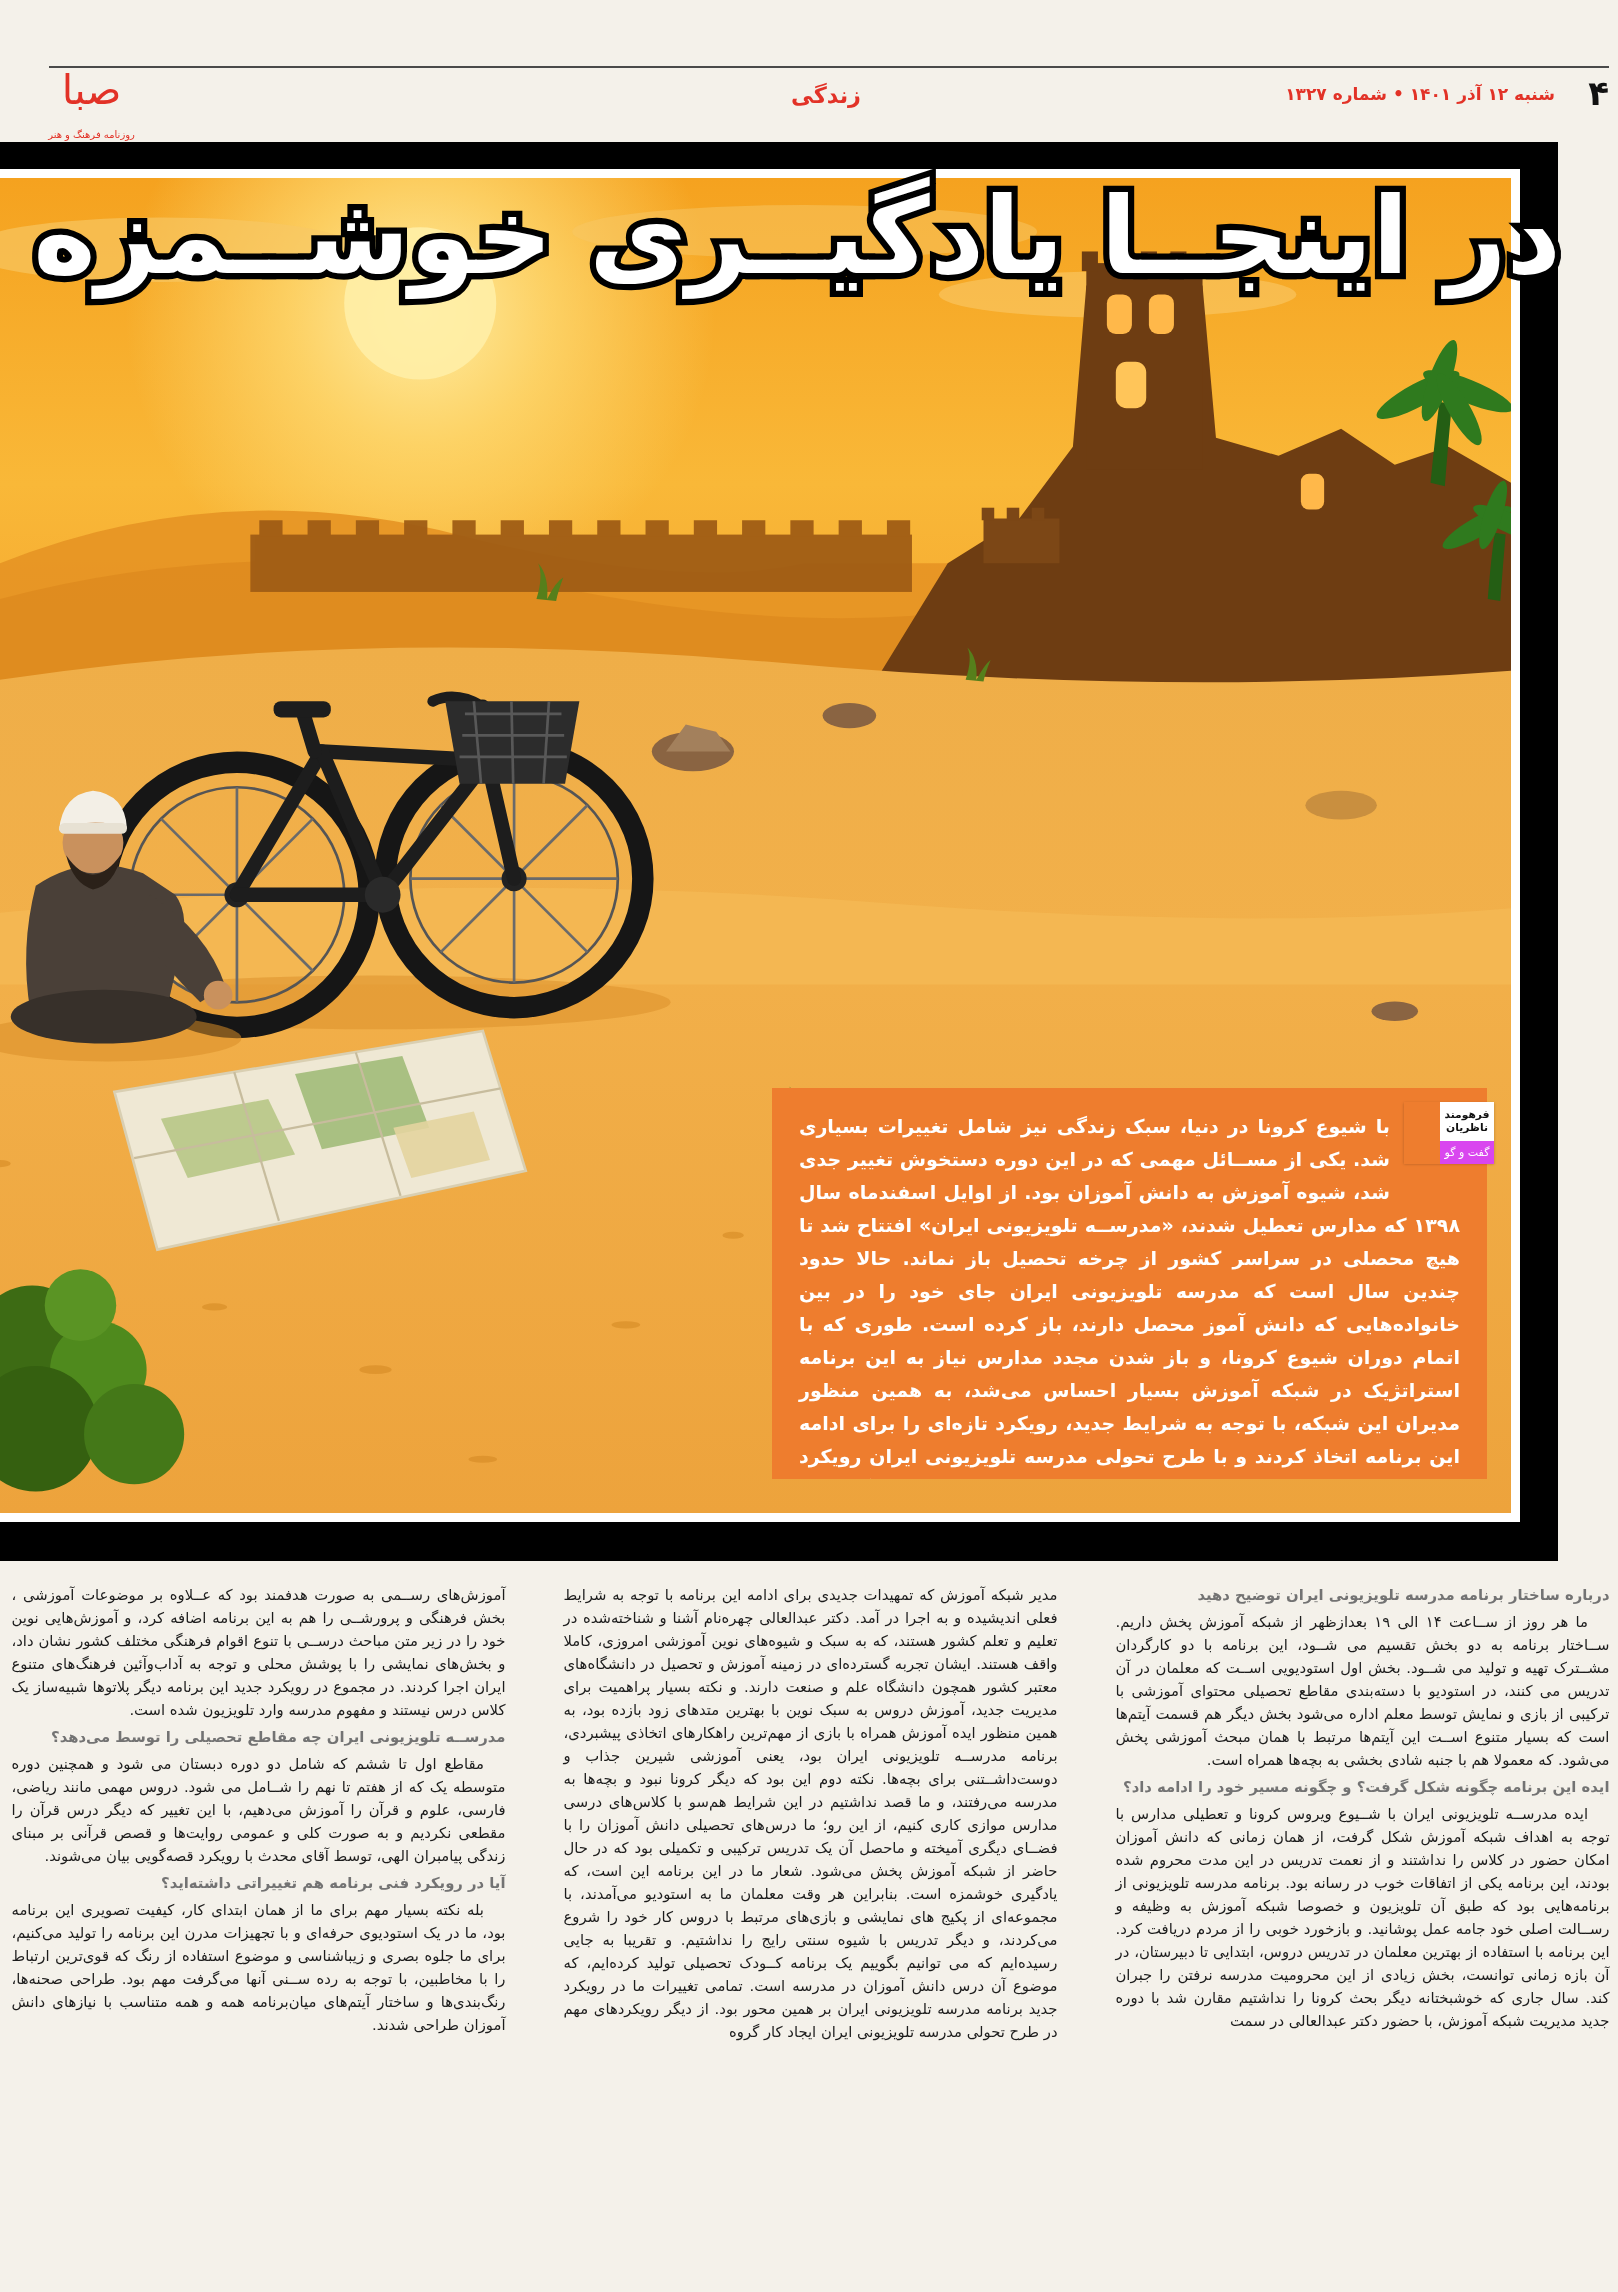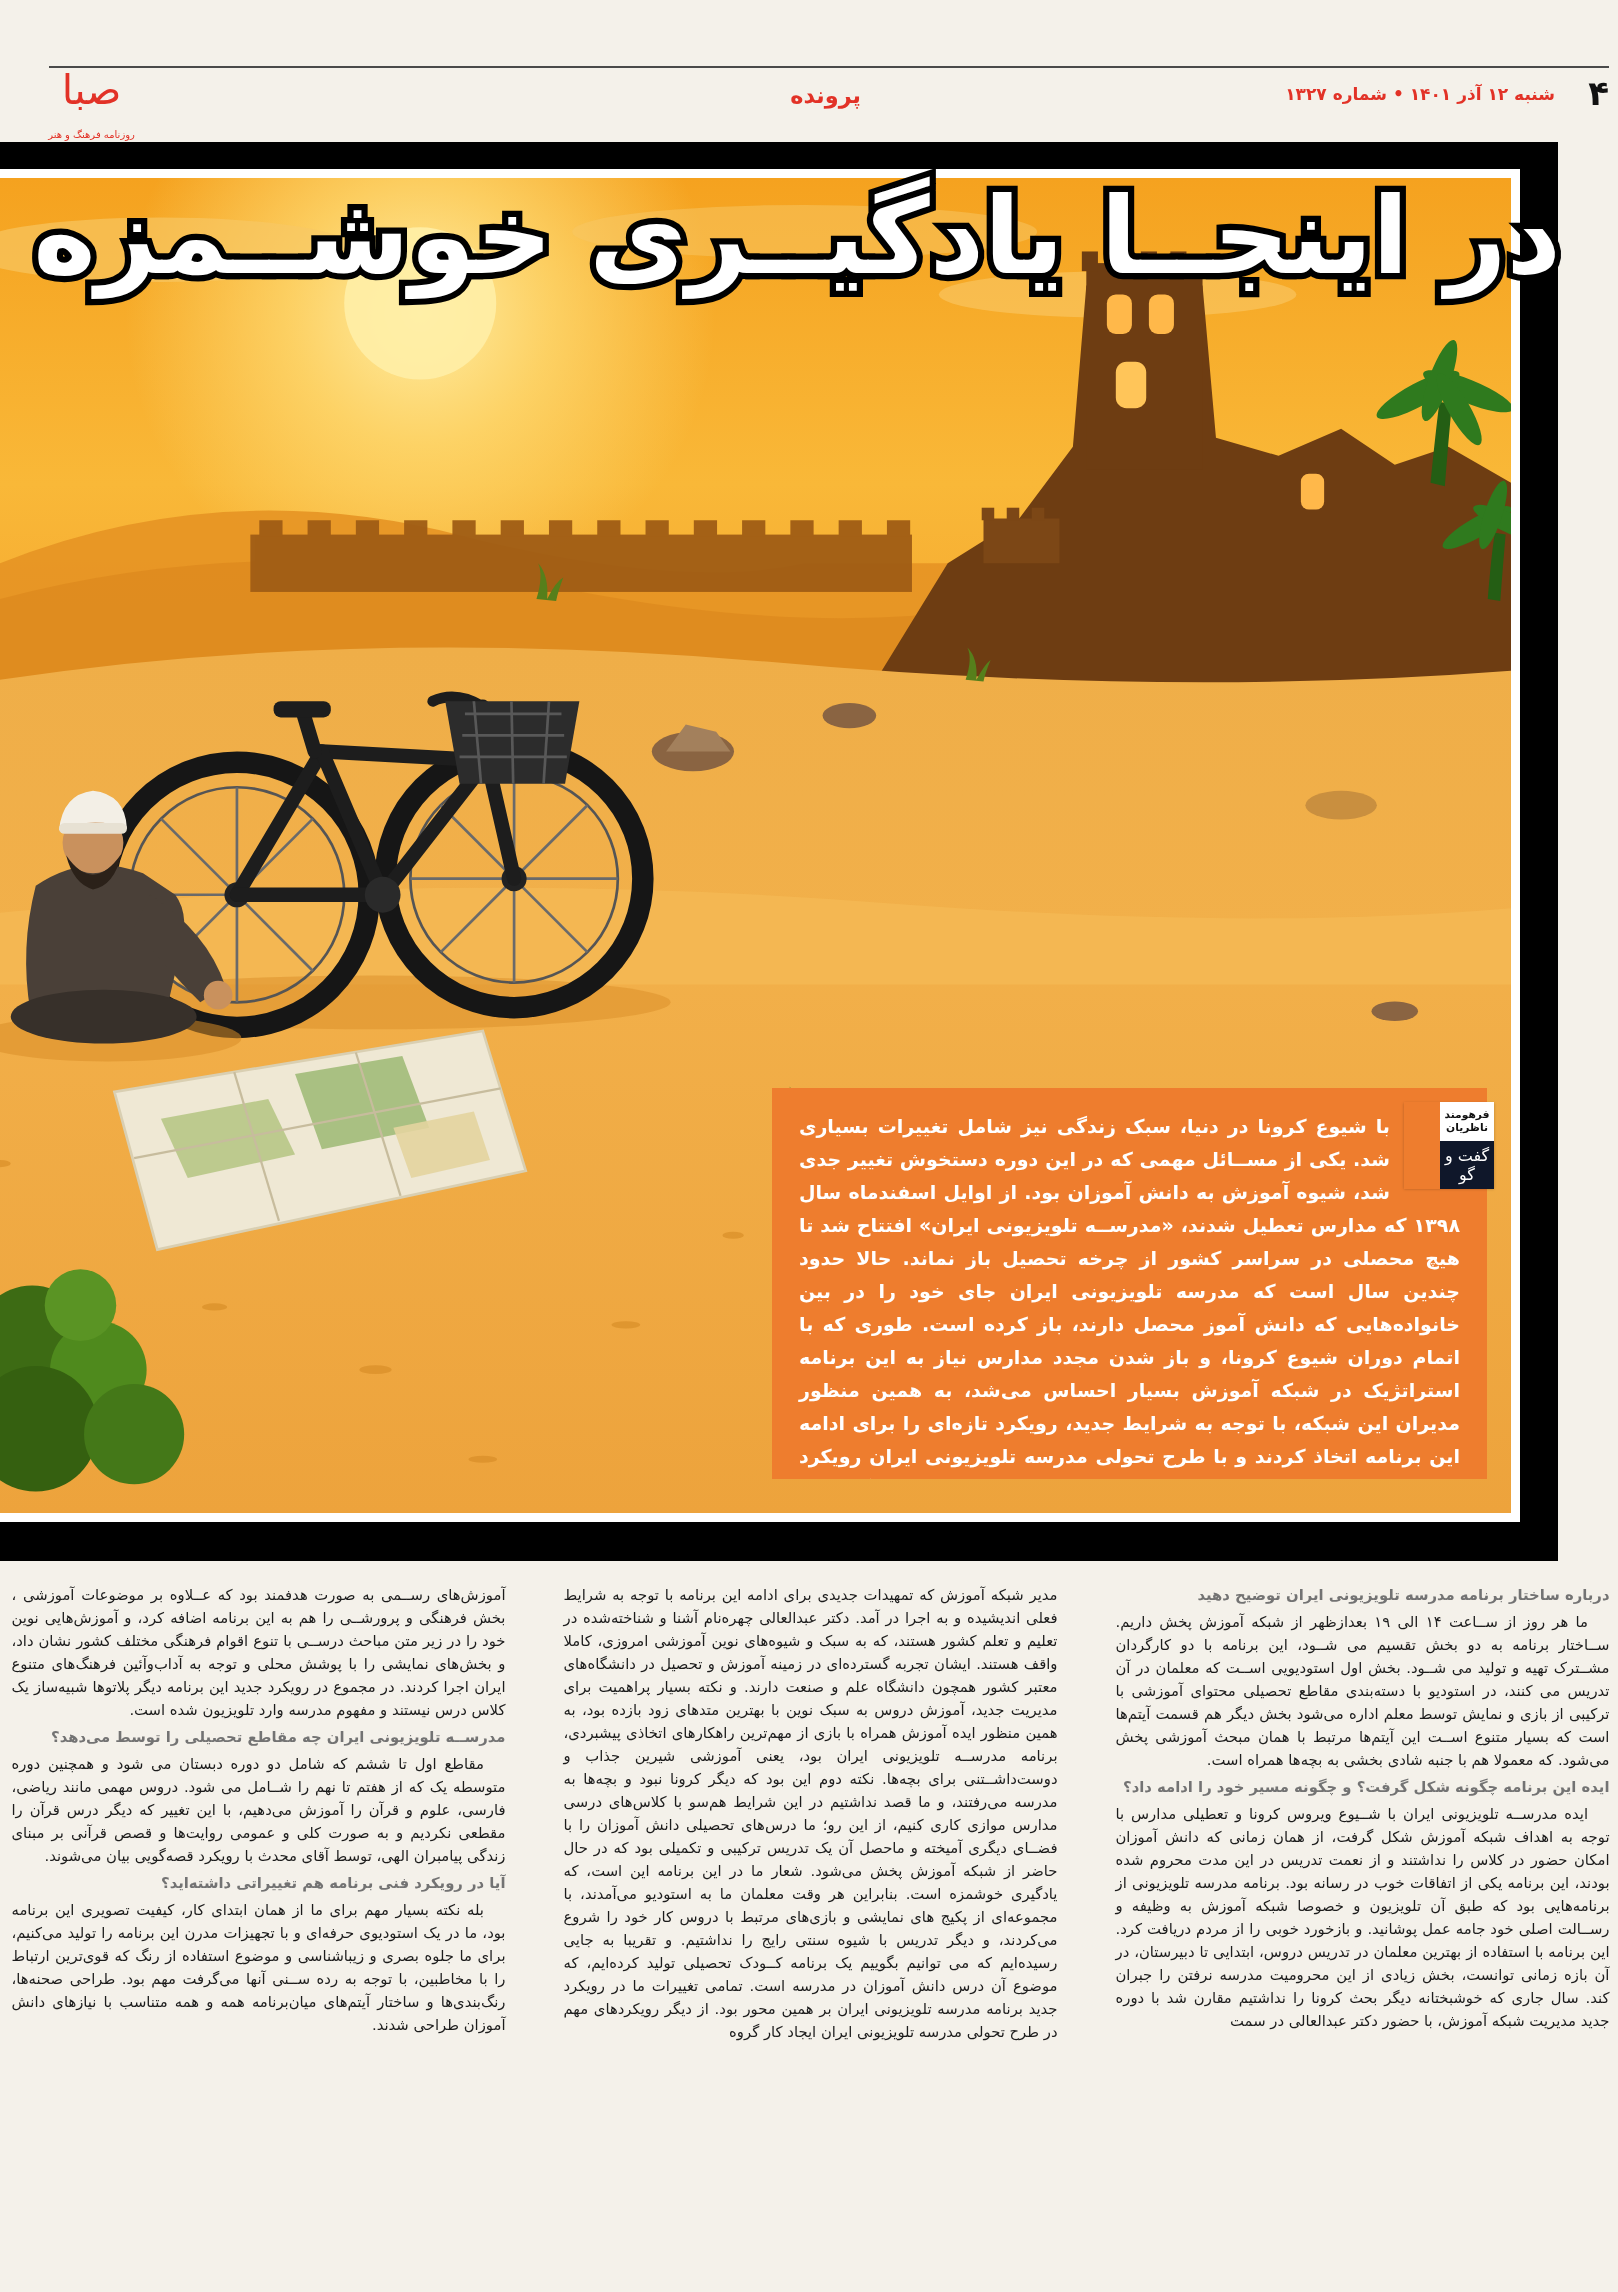--- a/index.html
+++ b/index.html
@@ -36,21 +36,21 @@
   .headline .fill-layer { position:relative; color:#fff; }
 
   
   .lede-box { position:absolute; top:1088px; left:772px; width:715px; height:391px;
               background:#ee7d2e; z-index:4; padding:21.5px 27px 18px 27px; overflow:hidden; }
   .lede-text { color:#fff; font-weight:bold; font-size:19px; line-height:33px; text-align:justify; }
   .lede-spacer { float:right; width:70px; height:86px; }
   .byline { position:absolute; top:1102px; left:1404px; width:90px; z-index:6; text-align:center;
             box-shadow:0 0.9px 2.7px rgba(0,0,0,.25);padding-left:36px; }
   .byline-name { background:#fff; color:#111; font-size:10.7px; font-weight:bold; padding:6.3px 1.8px; }
-  .byline-tag { background:#0f172a; color:#fff; font-size:16px; padding:5.4px 1.8px; }
+  .byline-tag { background:#d946ef; color:#fff; font-size:11px; padding:5.4px 1.8px; }
 
   
   .article { position:absolute; top:1579px; right:4.5px; width:1608px; height:708px;
              display:flex; gap:50px; overflow:hidden; }
   .col { width:502px; font-size:14.8px; line-height:23px; text-align:justify; color:#1c1c1c; }
   .col p { margin:4px; }
   .q { color:#737373; font-weight:bold; margin:1.8px 0 1.8px 0; }
   .a { text-indent:21.5px; }
   .a.cont { text-indent:0; }
 </style>
@@ -58,21 +58,21 @@
 <body>
 
 <div class="header-rule"></div>
 
 <div class="logo">
   <div class="logo-word">صبا</div>
   <div class="logo-tag">روزنامه فرهنگ و هنر</div>
 </div>
 <div class="page-number">۴</div>
 <div class="issue-line">شنبه ۱۲ آذر ۱۴۰۱ • شماره ۱۳۲۷</div>
-<div class="section-label">پرونده</div>
+<div class="section-label">زندگی</div>
 
 <div class="illo">
   <div class="illo-inner">
     <div class="art">
       <svg viewBox="0 0 1690 1490" preserveAspectRatio="none">
         <defs>
           <linearGradient id="sky" x1="0" y1="0" x2="0" y2="1">
             <stop offset="0" stop-color="#f executives5a21f"></stop>
             <stop offset="0" stop-color="#f5a21f"></stop>
             <stop offset="0.55" stop-color="#f9b838"></stop>

